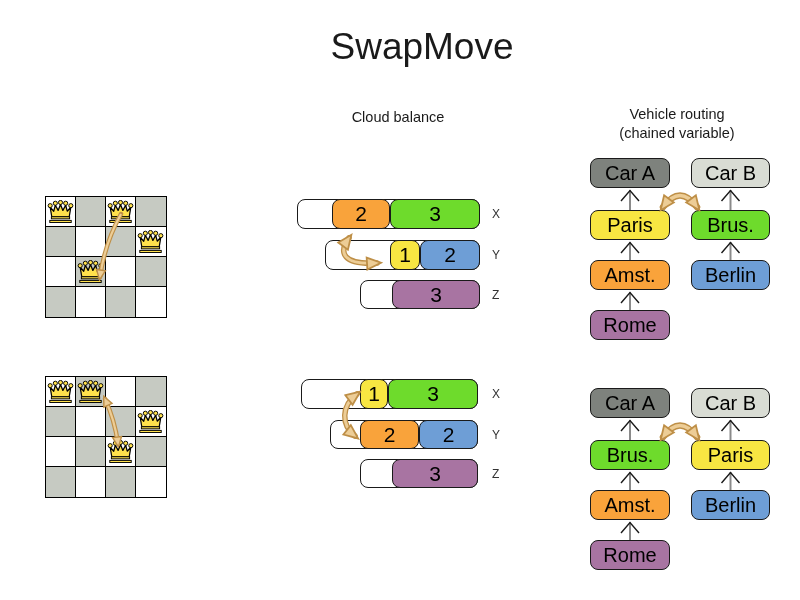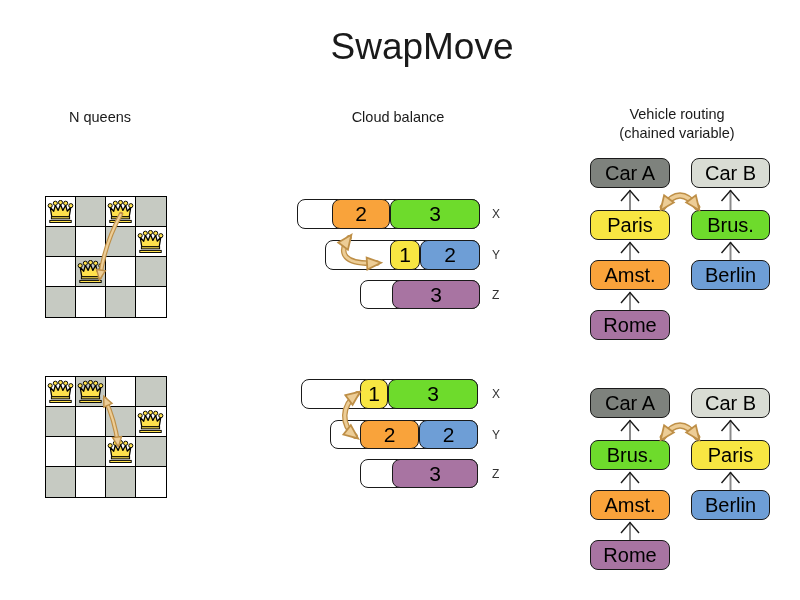--- a/index.html
+++ b/index.html
@@ -30,21 +30,20 @@
            display:flex;align-items:center;justify-content:center;font-size:20px;color:#000;}
   svg.overlay{position:absolute;left:0;top:0;pointer-events:none;}
   .queen{position:absolute;}
 </style>
 </head>
 <body>
 
 <div id="canvas">
   <div id="title" class="abs">SwapMove</div>
 
-  <div id="hdr-nqueens" class="abs col-header">N queens</div>
   <div id="hdr-vehicle" class="abs col-header">
     <div>Vehicle routing</div>
     <div>(chained variable)</div>
   </div>
   <div id="hdr-cloud" class="abs col-header">Cloud balance</div>
 
   <div id="generated" class="abs" style="left:0;top:0;width:800px;height:600px;">
       <div class="board-col-label" style="left: 46px; top: 180px;"></div>
       <div class="board-col-label" style="left: 76px; top: 180px;"></div>
       <div class="board-col-label" style="left: 106px; top: 180px;"></div>

